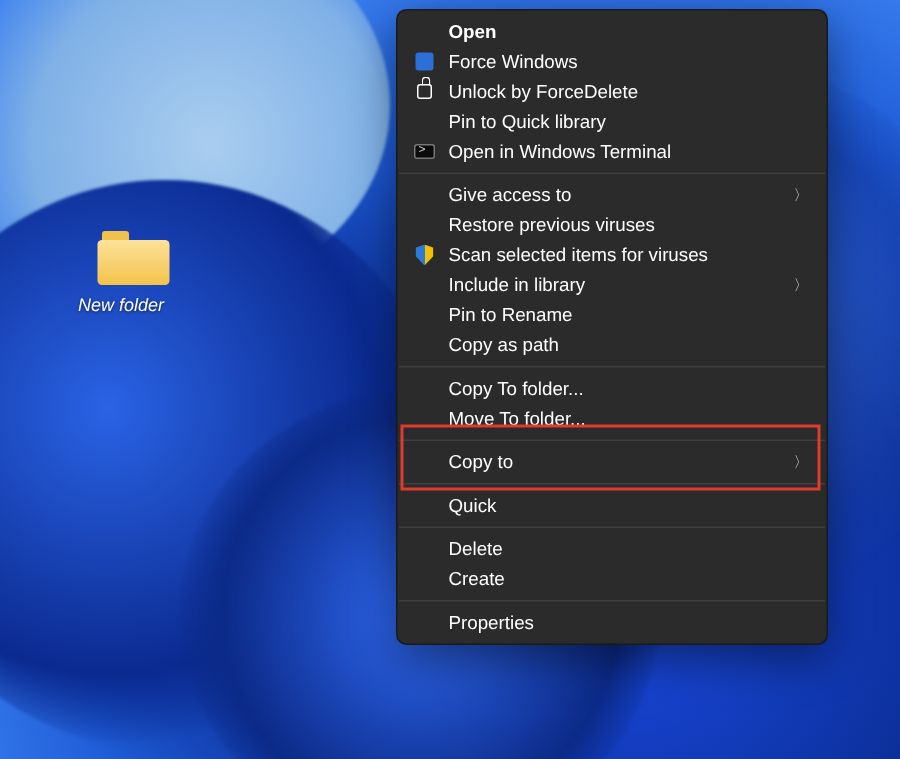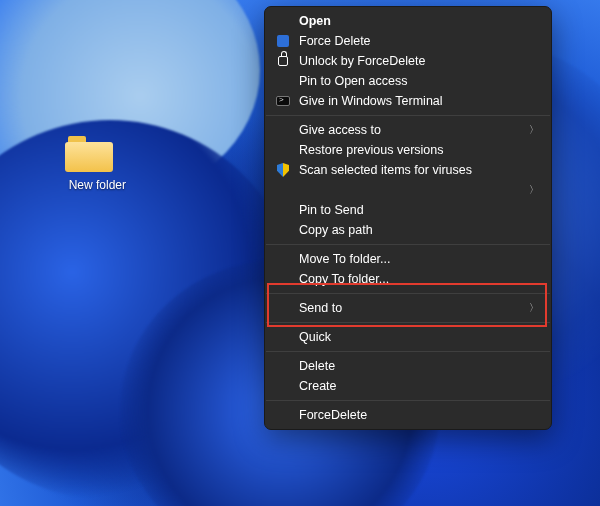--- a/index.html
+++ b/index.html
@@ -24,24 +24,25 @@
   .s2 { left: 120px; top: 260px; width: 320px; height: 300px;
         background: radial-gradient(circle at 50% 50%, #2f6af3 0%, #0c2a88 60%, transparent 75%); }
   .s3 { left: -40px; top: -60px; width: 300px; height: 260px;
         background: radial-gradient(circle at 60% 60%, #a9cdef 0%, #7fb0e6 50%, transparent 75%); }
   .s4 { left: 300px; top: 40px; width: 360px; height: 360px;
         background: radial-gradient(circle at 50% 50%, #4b85f0 0%, #163ea8 55%, transparent 75%); opacity: .6; }
 
   .folder-icon-wrap {
     position: absolute;
     left: 52px;
-    top: 136px;
+    top: 154px;
     width: 74px;
-    text-align: right;
+    text-align: left;
     color: #fff;
+    font-style: italic;
   }
   .folder-glyph {
     width: 48px;
     height: 36px;
     margin: 0 auto 6px;
     position: relative;
   }
   .folder-glyph .tab {
     position: absolute;
     left: 3px; top: 0;
@@ -137,76 +138,77 @@
 
   <div class="context-menu">
 
     <div class="menu-item bold">
       <span>Open</span>
     </div>
     <div class="menu-item">
       <span class="icon">
           <span class="sq-blue"></span>
         </span>
-      <span>Force Delete</span>
+      <span>Force Windows</span>
     </div>
     <div class="menu-item">
       <span class="icon">
           <span class="lock-ico"></span>
         </span>
       <span>Unlock by ForceDelete</span>
     </div>
     <div class="menu-item">
-      <span>Pin to Open access</span>
+      <span>Pin to Quick library</span>
     </div>
     <div class="menu-item">
       <span class="icon">
           <span class="term-ico"></span>
         </span>
-      <span>Give in Windows Terminal</span>
+      <span>Open in Windows Terminal</span>
     </div>
 
     <div class="separator"></div>
 
     <div class="menu-item">
       <span>Give access to</span>
       <span class="chev">〉</span>
     </div>
     <div class="menu-item">
-      <span>Restore previous versions</span>
+      <span>Restore previous viruses</span>
     </div>
     <div class="menu-item">
       <span class="icon">
           <span class="shield-ico"></span>
         </span>
       <span>Scan selected items for viruses</span>
     </div>
     <div class="menu-item">
+      <span>Include in library</span>
       <span class="chev">〉</span>
     </div>
     <div class="menu-item">
-      <span>Pin to Send</span>
+      <span>Pin to Rename</span>
     </div>
     <div class="menu-item">
       <span>Copy as path</span>
     </div>
 
     <div class="separator"></div>
 
     <div class="menu-item">
+      <span>Copy To folder...</span>
+    </div>
+    <div class="menu-item">
       <span>Move To folder...</span>
     </div>
-    <div class="menu-item">
-      <span>Copy To folder...</span>
-    </div>
-
-    <div class="separator"></div>
-
-    <div class="menu-item">
-      <span>Send to</span>
+
+    <div class="separator"></div>
+
+    <div class="menu-item">
+      <span>Copy to</span>
       <span class="chev">〉</span>
     </div>
 
     <div class="separator"></div>
 
     <div class="menu-item">
       <span>Quick</span>
     </div>
 
     <div class="separator"></div>
@@ -214,18 +216,18 @@
     <div class="menu-item">
       <span>Delete</span>
     </div>
     <div class="menu-item">
       <span>Create</span>
     </div>
 
     <div class="separator"></div>
 
     <div class="menu-item">
-      <span>ForceDelete</span>
+      <span>Properties</span>
     </div>
 
     <div class="highlight-box" style="left:2px; top:276px; width:280px; height:44px;"></div>
   </div>
 </div>
 
 </body></html>

